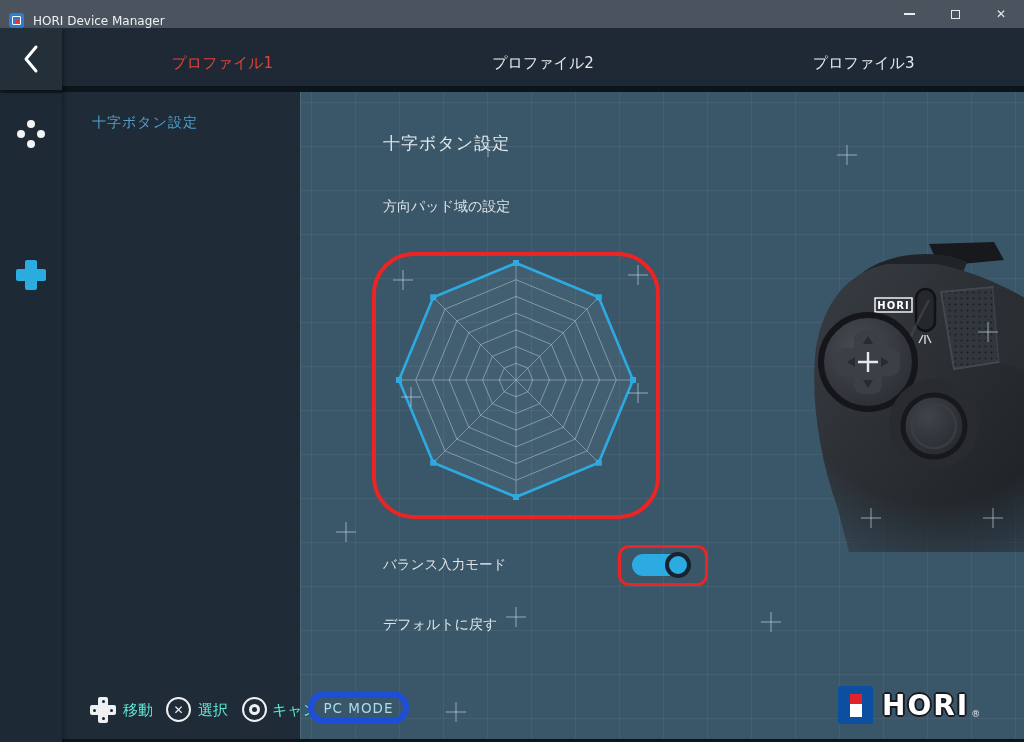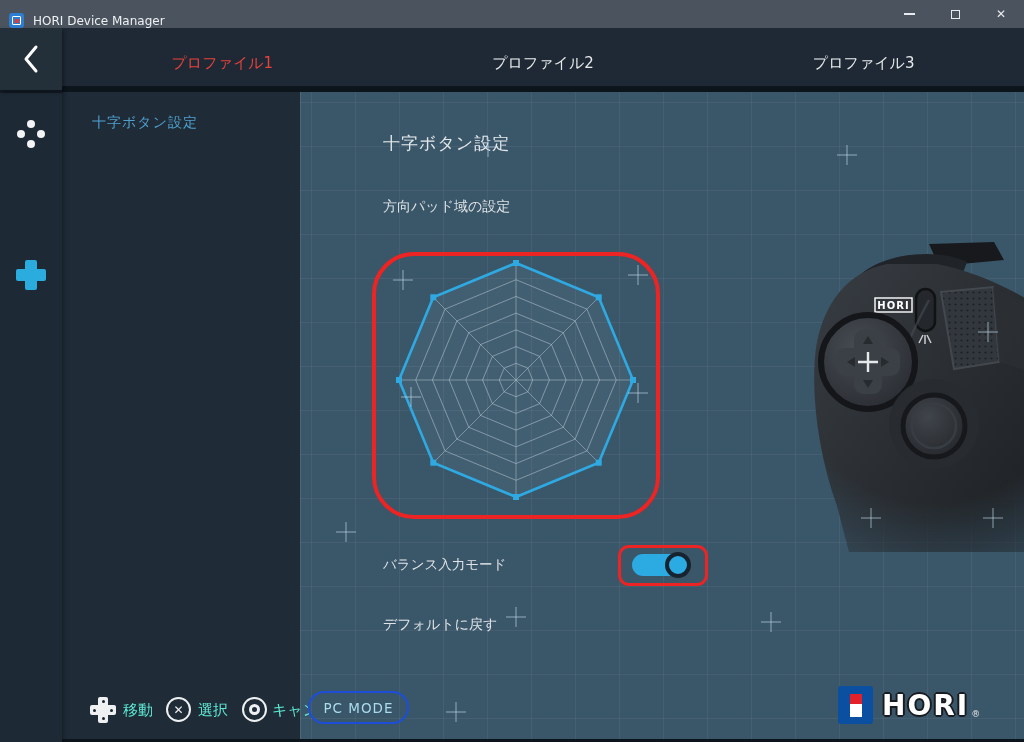--- a/index.html
+++ b/index.html
@@ -96,21 +96,21 @@
   .dpadIconWhite .h { position:absolute; left:0; top:8px; width:26px; height:10px; background:#eef0f2; border-radius:2px; }
   .dpadIconWhite i { position:absolute; width:3px; height:3px; border-radius:50%; background:#1a242e; }
   .legend-label { position:absolute; font-size:15px; color:#5eead4; top:701px; white-space:nowrap; }
   .circleIcon { position:absolute; top:697px; width:25px; height:25px; border:2px solid #eef0f2;
                 border-radius:50%; display:flex; align-items:center; justify-content:center; }
   .circleIcon .x { color:#eef0f2; font-size:12px; line-height:1; }
   .circleIcon .ring { width:11px; height:11px; border:3px solid #eef0f2; border-radius:50%; }
   .label-clip { max-width:37px; overflow:hidden; }
 
   .pcmode { position:absolute; left:308px; top:691px; width:101px; height:33px;
-            border:2px solid #1d4ed8; border-radius:17px; background:transparent;
+            border:6px solid #1d4ed8; border-radius:17px; background:transparent;
             color:#aadcec; font-size:13.5px; letter-spacing:1px;
             display:flex; align-items:center; justify-content:center;
             font-family:"DejaVu Sans","Liberation Sans",sans-serif; z-index:6; }
 
   .horilogo { position:absolute; left:838px; top:686px; display:flex; align-items:center; z-index:6; }
   .horisq { width:35px; height:38px; background:#0a4fa0; border-radius:3px;
             display:flex; align-items:center; justify-content:center; }
   .horisq .bar { width:12px; height:23px; display:flex; flex-direction:column; }
   .horisq .bar .r { flex:1; background:#e32129; }
   .horisq .bar .w { flex:1.2; background:#ffffff; }

